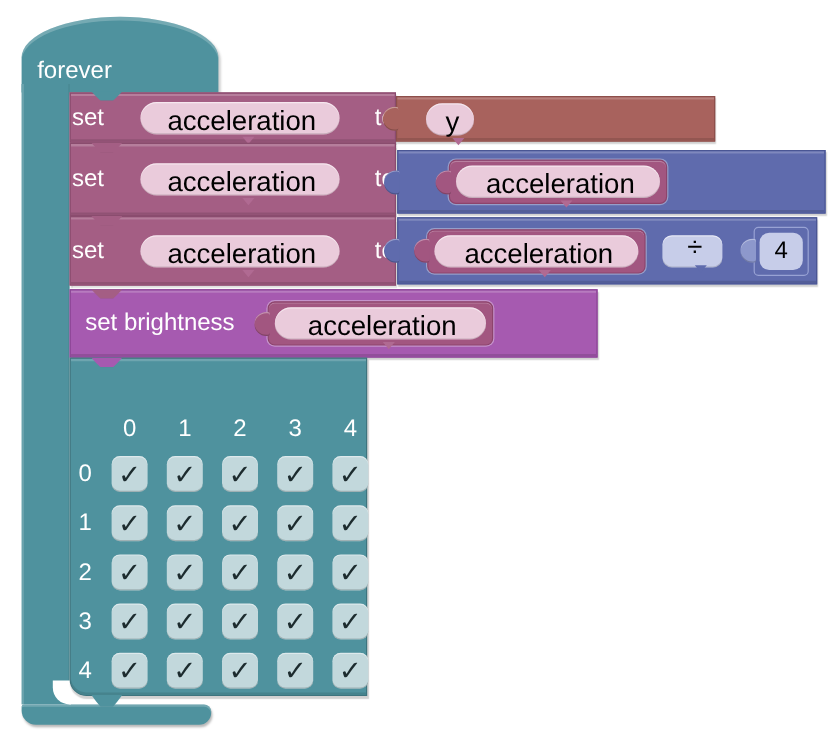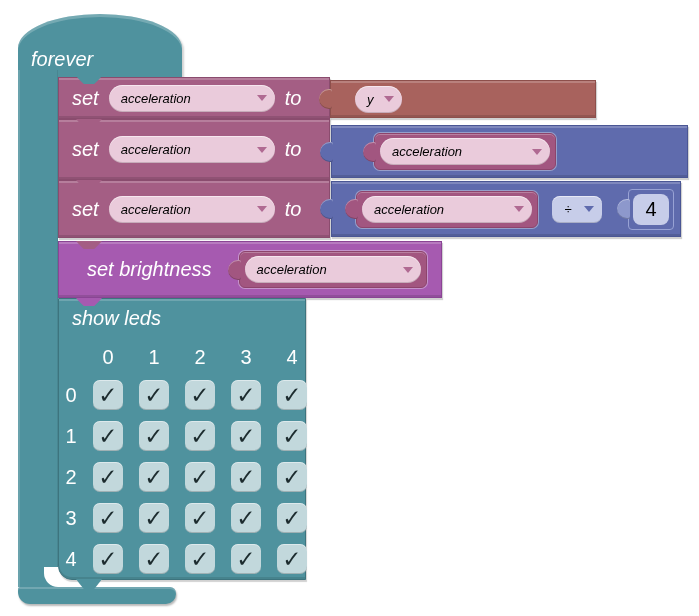--- a/index.html
+++ b/index.html
@@ -26,41 +26,42 @@
     border-radius:2px 6px 10px 12px;
     box-shadow:1px 2px 2px rgba(0,0,0,.28), inset 0 2px 0 rgba(255,255,255,.2);
   }
   .fillet{position:absolute;left:44px;top:567px;width:15px;height:20px;background:#fff;border-bottom-left-radius:14px;}
   
   .block{
     position:absolute;display:flex;align-items:center;box-sizing:border-box;
     color:var(--label-text);font-size:20px;
     box-shadow:1px 2px 1px rgba(0,0,0,.18), inset 0 2px 0 rgba(255,255,255,.2), inset 0 -2px 0 rgba(0,0,0,.12);
   }
-  .pinkrow{left:58px;width:272px;background:var(--pink);border:1px solid var(--pink-dark);padding-left:13px;gap:10px;}
+  .pinkrow{left:58px;width:272px;background:var(--pink);border:1px solid var(--pink-dark);padding-left:1px;gap:10px;justify-content:space-between;}
   .row1{top:77px;height:42px;}
   .row2{top:119px;height:61px;}
   .row3{top:180px;height:58px;}
   .brown{left:330px;top:80px;width:266px;height:38px;background:var(--brown);border:1px solid var(--brown-dark);padding-left:24px;gap:10px;}
   .blueabs{left:331px;top:125px;width:357px;height:53px;background:var(--blue);border:1px solid var(--blue-dark);padding-left:16px;}
   .bluemath{left:331px;top:181px;width:350px;height:56px;background:var(--blue);border:1px solid var(--blue-dark);padding-left:24px;}
-  .magenta{left:58px;top:241px;width:384px;height:57px;background:var(--magenta);border:1px solid var(--magenta-dark);padding-left:28px;}
+  .magenta{left:58px;top:241px;width:440px;height:57px;background:var(--magenta);border:1px solid var(--magenta-dark);padding-left:12px;}
   .leds{
     position:absolute;left:58px;top:298px;width:248px;height:282px;box-sizing:border-box;
     background:var(--teal);border:1px solid var(--teal-dark);
     box-shadow:1px 2px 1px rgba(0,0,0,.18), inset 0 2px 0 rgba(255,255,255,.18), inset 0 -2px 0 rgba(0,0,0,.1);
     border-bottom-left-radius:14px;color:var(--label-text);
   }
   
   .fld{
     display:inline-flex;align-items:center;justify-content:space-between;box-sizing:border-box;
     background:var(--field-bg);border-radius:14px;height:27px;padding:2px 8px 2px 12px;
-    font-size:13px;color:var(--field-text);white-space:nowrap;
+    font-size:23px;color:var(--field-text);white-space:nowrap;
     box-shadow:inset 0 1px 0 rgba(255,255,255,.55), inset 0 -1px 0 rgba(0,0,0,.15);
     cursor:pointer;
+    flex-direction:column;
   }
   .fld-var{min-width:166px;}
   .arrow{width:0;height:0;border-left:5px solid transparent;border-right:5px solid transparent;border-top:6px solid var(--field-arrow);margin-left:10px;}
   .arrow-blue{border-top-color:var(--blue);}
   .lavfld{background:var(--lavender);border-radius:8px;min-width:50px;justify-content:center;gap:2px;}
   
   .reporter{
     position:relative;display:inline-flex;align-items:center;flex:0 0 auto;
     background:var(--pink-frame);border:1px solid var(--pink-frame-dark);border-radius:6px;padding:4px 5px;
     box-shadow:0 0 0 1px rgba(255,255,255,.35), inset 0 1px 0 rgba(255,255,255,.25);
@@ -99,21 +100,21 @@
     justify-items:center;align-items:center;
   }
   .led-head{color:var(--label-text);font-size:20px;line-height:24px;}
   .led-corner{width:12px;height:24px;}
   .led-cb{
     width:30px;height:30px;border-radius:7px;background:var(--checkbox-bg);
     display:flex;align-items:center;justify-content:center;
     color:var(--check-color);font-size:23px;line-height:30px;cursor:pointer;
     box-shadow:inset 0 1px 0 rgba(255,255,255,.45), inset 0 -1px 0 rgba(0,0,0,.18);
   }
-  .lbl{white-space:nowrap;font-style:italic;}
+  .lbl{white-space:nowrap;}
 </style>
 </head>
 <body>
 
 <div id="canvas">
 
   <div class="hat">
     <span class="hat-label lbl">forever</span>
   </div>
   <div class="spine"></div>
@@ -190,21 +191,20 @@
     <span class="reporter reporter-wide" style="margin-left:27px;">
       <span class="plug plug-pink"></span>
       <span class="fld">
         <span class="lbl">acceleration</span>
         <span class="arrow"></span>
       </span>
     </span>
   </div>
 
   <div class="leds">
-    <div class="led-title lbl">show leds</div>
     <div class="led-grid">
         <div class="led-corner"></div>
         <div class="led-head">0</div>
         <div class="led-head">1</div>
         <div class="led-head">2</div>
         <div class="led-head">3</div>
         <div class="led-head">4</div>
         <div class="led-head">0</div>
         <div class="led-cb">✓</div>
         <div class="led-cb">✓</div>

